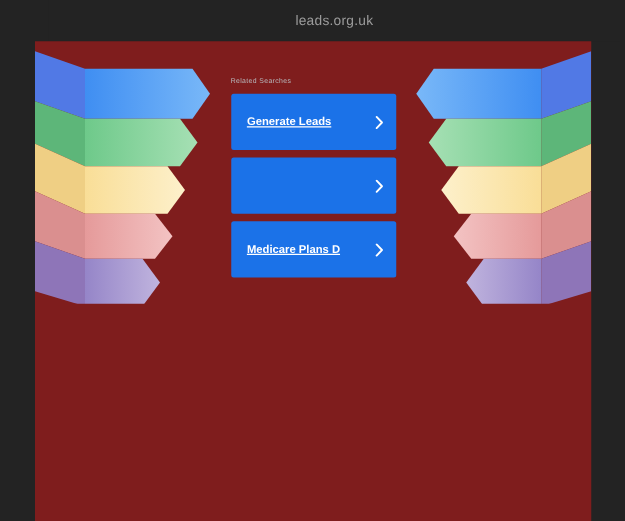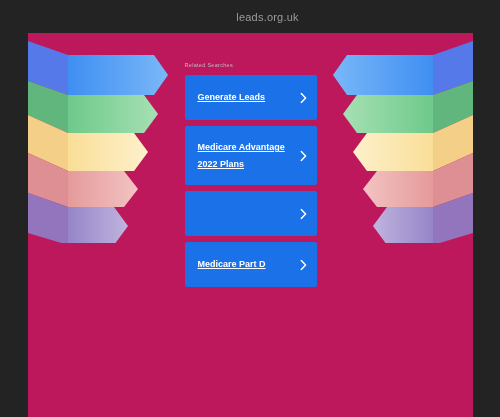--- a/index.html
+++ b/index.html
@@ -37,21 +37,21 @@
     font-family: "Liberation Sans", sans-serif;
   }
 
   
   .page-card {
     position: absolute;
     left: 28px;
     top: 33px;
     width: 445px;
     height: 384px;
-    background: #be185d;
+    background: #7f1d1d;
     overflow: hidden;
   }
 
   
   .deco {
     position: absolute;
     top: 0;
     width: 150px;
     height: 210px;
     pointer-events: none;
@@ -191,40 +191,32 @@
 
       <div class="link-card">
         <span class="link-text">Generate Leads</span>
         <span class="chevron">
           <svg viewBox="0 0 7 11" aria-hidden="true">
             <path d="M1.3 1 L5.6 5.5 L1.3 10" fill="none" stroke="#ffffff" stroke-width="1.5" stroke-linecap="round" stroke-linejoin="round"></path>
           </svg>
         </span>
       </div>
 
-      <div class="link-card">
-        <span class="link-text">Medicare Advantage 2022 Plans</span>
-        <span class="chevron">
-          <svg viewBox="0 0 7 11" aria-hidden="true">
-            <path d="M1.3 1 L5.6 5.5 L1.3 10" fill="none" stroke="#ffffff" stroke-width="1.5" stroke-linecap="round" stroke-linejoin="round"></path>
-          </svg>
-        </span>
-      </div>
 
       <div class="link-card">
         <span class="chevron">
           <svg viewBox="0 0 7 11" aria-hidden="true">
             <path d="M1.3 1 L5.6 5.5 L1.3 10" fill="none" stroke="#ffffff" stroke-width="1.5" stroke-linecap="round" stroke-linejoin="round"></path>
           </svg>
         </span>
       </div>
 
 
       <div class="link-card">
-        <span class="link-text">Medicare Part D</span>
+        <span class="link-text">Medicare Plans D</span>
         <span class="chevron">
           <svg viewBox="0 0 7 11" aria-hidden="true">
             <path d="M1.3 1 L5.6 5.5 L1.3 10" fill="none" stroke="#ffffff" stroke-width="1.5" stroke-linecap="round" stroke-linejoin="round"></path>
           </svg>
         </span>
       </div>
 
     </div>
   </div>
 </div>

